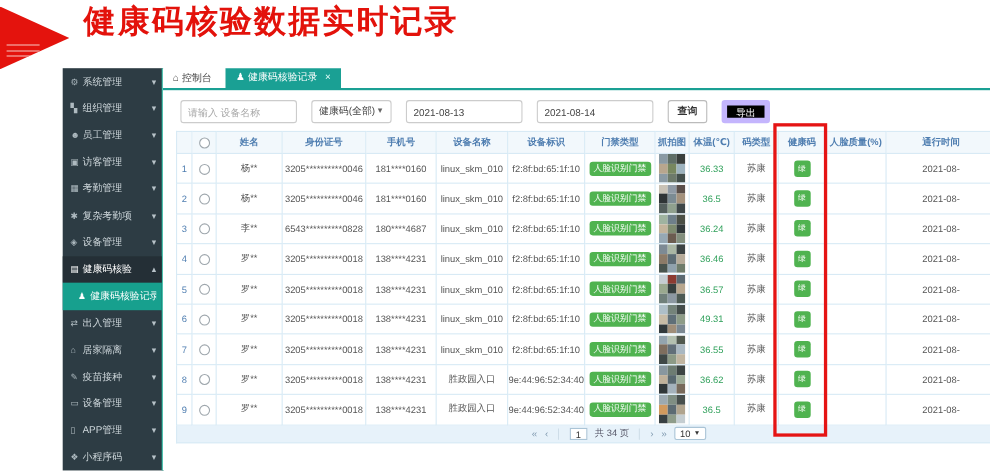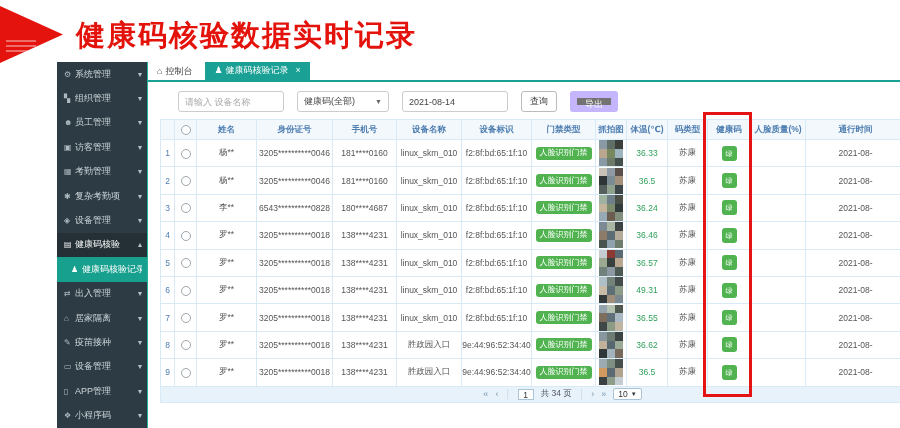--- a/index.html
+++ b/index.html
@@ -6,21 +6,21 @@
   html,body { background:#fff; }
   .page {
     position:relative; width:900px; height:428px; overflow:hidden; background:#fff;
     font-family:"Liberation Sans","DejaVu Sans",sans-serif; font-size:9px; color:#555;
   }
   
   .logo { position:absolute; left:0; top:6; top:6px; width:63px; height:57px;
     background:#e4130d; clip-path:polygon(0 0,100% 50%,0 100%); }
   .logo .wm { position:absolute; left:6px; top:34px; width:30px; height:13px; opacity:.55;
     background:repeating-linear-gradient(#f5b9b4 0 2px, transparent 2px 5px); }
-  .page-title { position:absolute; left:76px; top:16px; font-size:29px; font-weight:bold;
+  .page-title { position:absolute; left:76px; top:0; font-size:29px; font-weight:bold;
     color:#e3120b; letter-spacing:2px; white-space:nowrap; }
   
   .sidebar { position:absolute; left:57px; top:62px; width:92px; height:366px;
     background:#2d3c44; border-right:2px solid #23b39b; display:flex; flex-direction:column; }
   .sb-item { height:24.4px; flex:none; display:flex; align-items:center; padding:0 5px 0 7px;
     color:#cdd6da; font-size:9px; cursor:pointer; }
   .sb-item.open { background:#242f36; color:#fff; }
   .sb-item.sub { background:#17a08e; color:#fff; padding-left:14px; }
   .sb-ic { width:11px; font-size:8px; color:#aebac0; flex:none; }
   .sb-item.sub .sb-ic, .sb-item.open .sb-ic { color:#fff; }
@@ -28,31 +28,31 @@
   .sb-ch { font-size:8px; color:#b7c2c8; }
   
   .main { position:absolute; left:148px; top:62px; width:752px; height:366px; background:#fff; overflow:hidden; }
   .tabbar { height:20px; display:flex; align-items:flex-end; border-bottom:2px solid #1aa094; background:#fff; }
   .tab { display:flex; align-items:center; gap:3px; height:18px; padding:0 9px; font-size:9px; color:#444; cursor:pointer; }
   .tab .t-ic { font-size:9px; color:#333; }
   .tab.active { background:#1aa094; color:#fff; border-radius:2px 2px 0 0; height:20px; margin-left:4px; }
   .tab.active .t-ic { color:#fff; }
   .tab .t-close { margin-left:4px; font-size:9px; color:#e8fffb; }
   
-  .filters { display:flex; align-items:center; gap:13px; margin:9px 0 7px 30px; }
+  .filters { display:flex; align-items:center; gap:13px; margin:9px 0 7px 16px; }
   .f-input, .f-select, .f-date { height:21px; border:1px solid #ccc; border-radius:3px;
     font-size:9px; padding:0 6px; color:#444; background:#fff; font-family:inherit; }
   .f-input::placeholder { color:#a9a9a9; }
   .f-input { width:106px; }
-  .f-select { width:92px; display:flex; align-items:center; justify-content:space-between; cursor:pointer; }
+  .f-select { width:73px; display:flex; align-items:center; justify-content:space-between; cursor:pointer; }
   .f-select .car { font-size:7px; color:#666; }
   .f-date { width:106px; display:flex; align-items:center; }
   .btn { height:21px; border-radius:3px; font-size:9px; padding:0 8px; cursor:pointer; font-family:inherit; }
-  .btn-query { background:#fff; border:1px solid #bbb; color:#333; }
-  .btn-export { background:#737373; border:7px solid #c4b5fd; color:#fff; }
+  .btn-query { background:#fff; border:1px solid #bbb; color:#333;font-weight:bold; }
+  .btn-export { background:#000000; border:5px solid #c4b5fd; color:#fff; }
   
   .tablewrap { margin-left:12px; width:745px; }
   table { border-collapse:collapse; table-layout:fixed; width:745px; }
   th { height:20px; background:#f2f8fc; color:#4e7db0; font-size:8.5px; font-weight:bold;
     border:1px solid #d8eaf5; text-align:center; overflow:hidden; white-space:nowrap; }
   td { height:27.4px; border:1px solid #d8eaf5; text-align:center; font-size:8.5px; color:#555;
     overflow:hidden; white-space:nowrap; background:#fff; }
   td.idx { color:#4e7db0; }
   td.temp { color:#2fa05a; }
   .cb { display:inline-block; width:10px; height:10px; border:1px solid #9fa7ad; border-radius:50%;
@@ -177,20 +177,23 @@
         <span>健康码核验记录</span>
         <span class="t-close">×</span>
       </div>
     </div>
 
     <div class="filters">
       <input class="f-input" placeholder="请输入 设备名称" style="">
       <div class="f-select">
         <span>健康码(全部)</span>
         <span class="car">▼</span>
+      </div>
+      <div class="f-date">
+        <span>2021-08-13</span>
       </div>
       <div class="f-date">
         <span>2021-08-14</span>
       </div>
       <button class="btn btn-query">查询</button>
       <button class="btn btn-export">导出</button>
     </div>
 
     <div class="tablewrap">
       <table>

